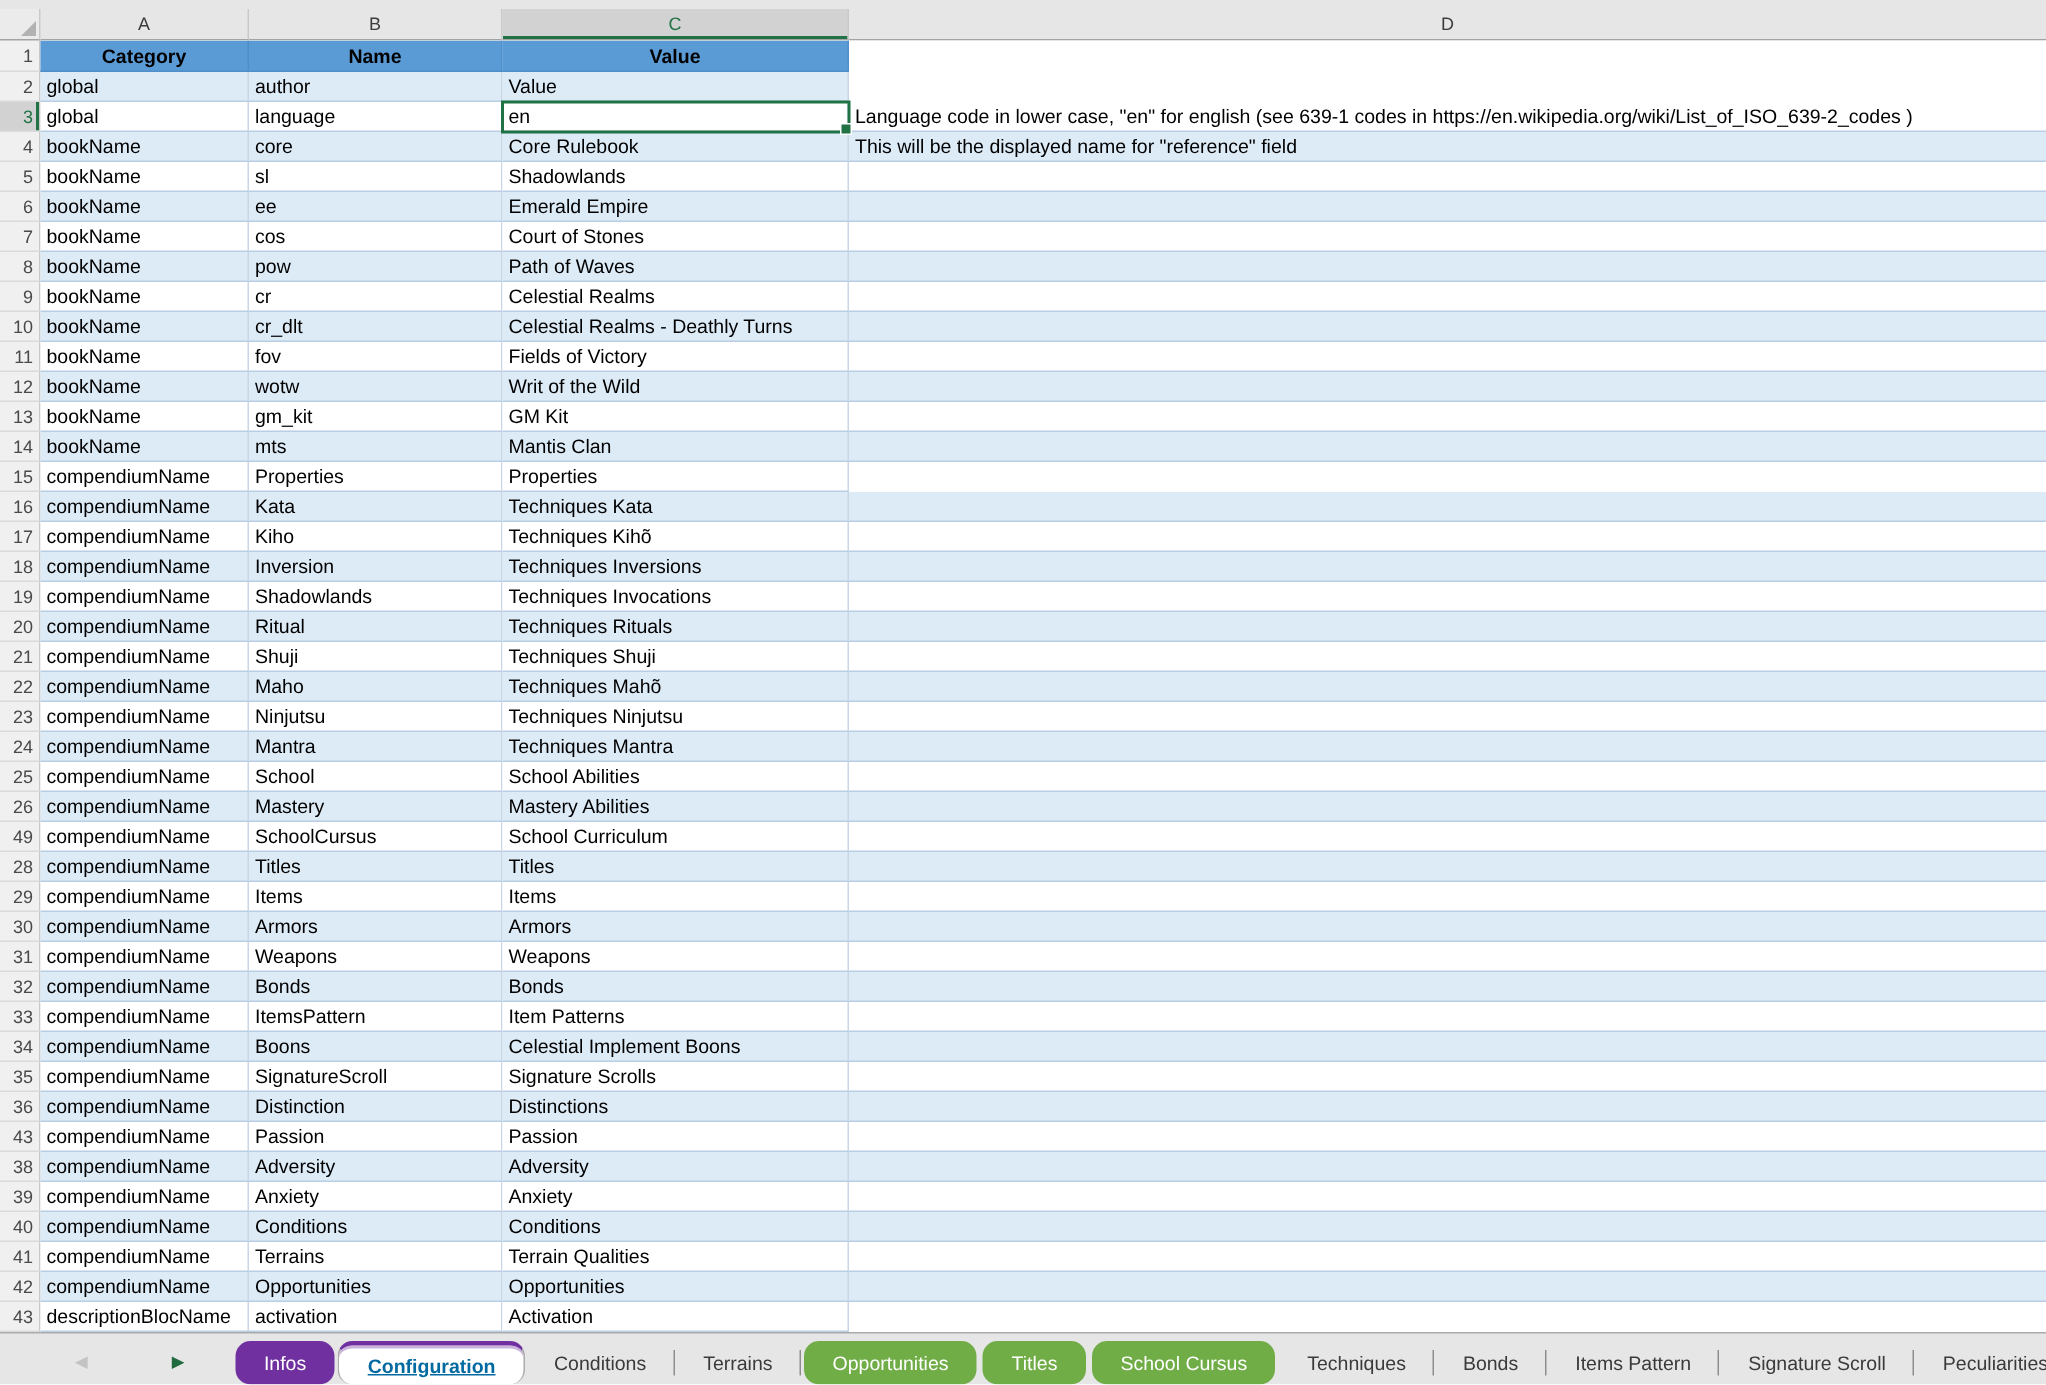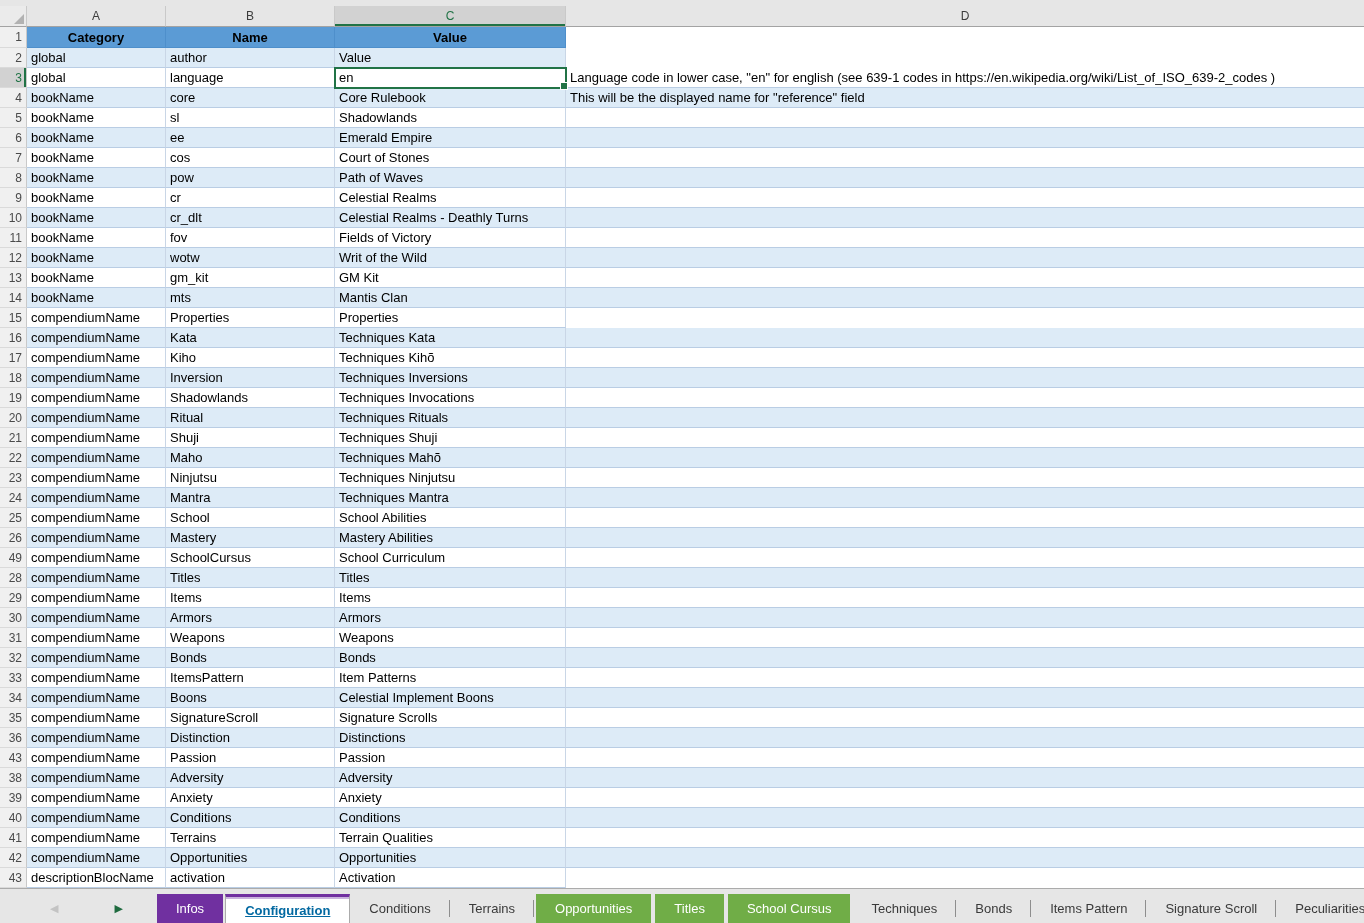--- a/index.html
+++ b/index.html
@@ -48,21 +48,21 @@
   
   .tabbar { height:35px; background:#E6E6E6; border-top:1px solid #ABABAB;
             display:flex; align-items:flex-end; overflow:hidden; }
   .tab-nav { display:flex; align-items:center; height:29px; }
   .arrow { font-size:11px; line-height:1; padding:0 4px; cursor:default; }
   .arrow.prev { color:#C3C3C3; margin-left:46px; }
   .arrow.next { color:#1F6B3F; margin-left:48px; }
   .tab-sep { width:1px; height:18px; background:#9A9A9A; margin:0 0 5px 28px; align-self:flex-end; }
   .tabs { display:flex; align-items:flex-end; height:29px; }
   .tab { height:29px; display:flex; align-items:center; padding:0 19px; font-size:13px;
-            color:#3a3a3a; position:relative; white-space:nowrap; }
+            color:#3a3a3a; position:relative; white-space:nowrap;border-radius:10px; }
   .tab.plain::after { content:""; position:absolute; right:0; top:6px; bottom:6px;
             width:1px; background:#8E8E8E; }
   .tab.purple { background:#7030A0; color:#fff; margin:0 2px; }
   .tab.green  { background:#70AD47; color:#fff; margin:0 2px; }
   .tab.active { background:#FFFFFF; color:#0369a1; font-weight:bold;
             text-decoration:underline; border-top:3px solid #7030A0;
             border-left:1px solid #ABABAB; border-right:1px solid #ABABAB;
             box-shadow:0 2px 0 #C9B3DD inset; }
 </style>
 </head>

